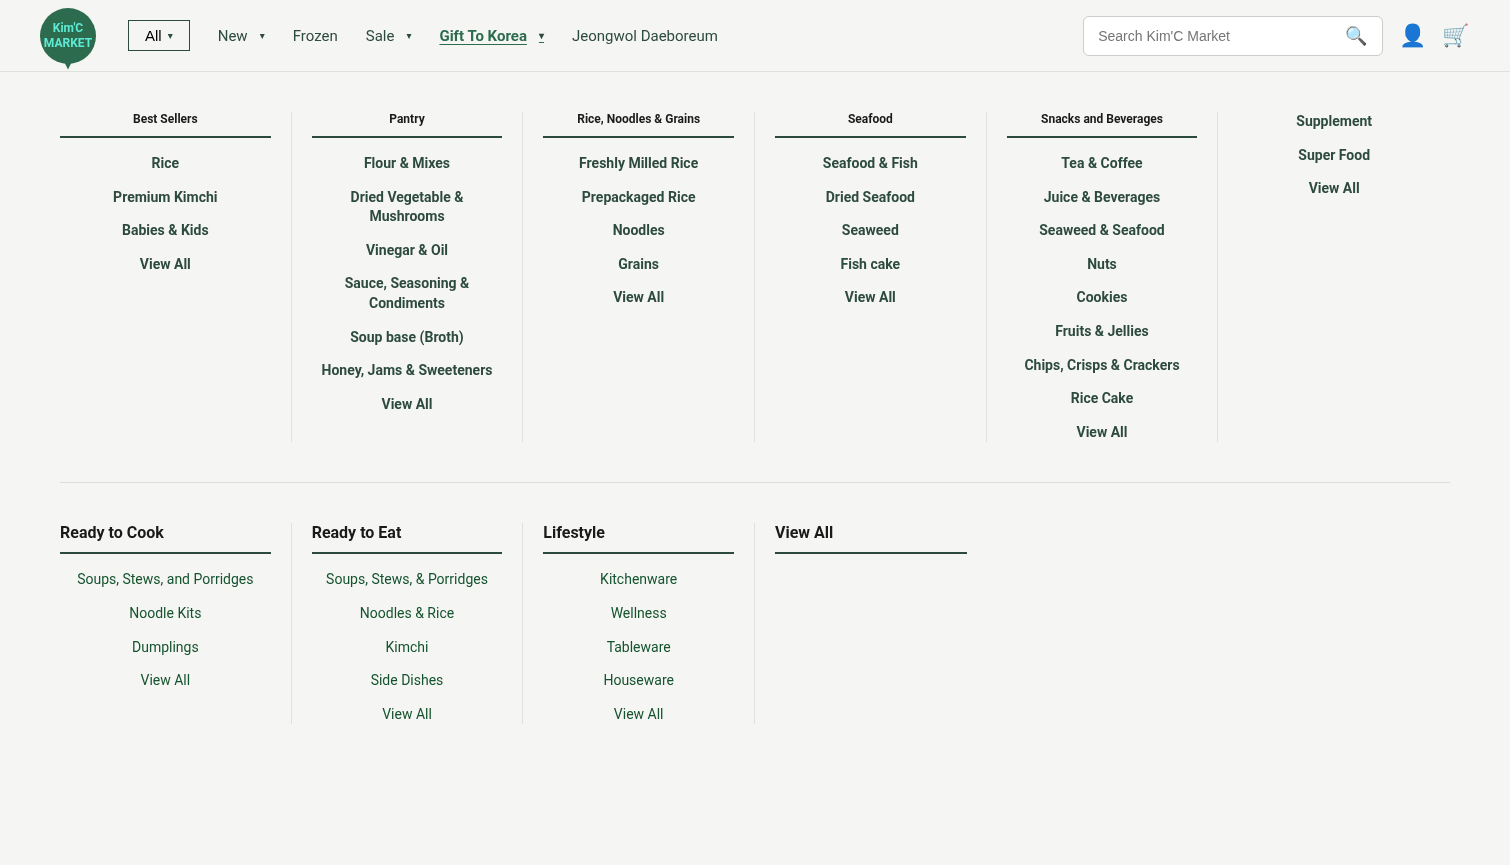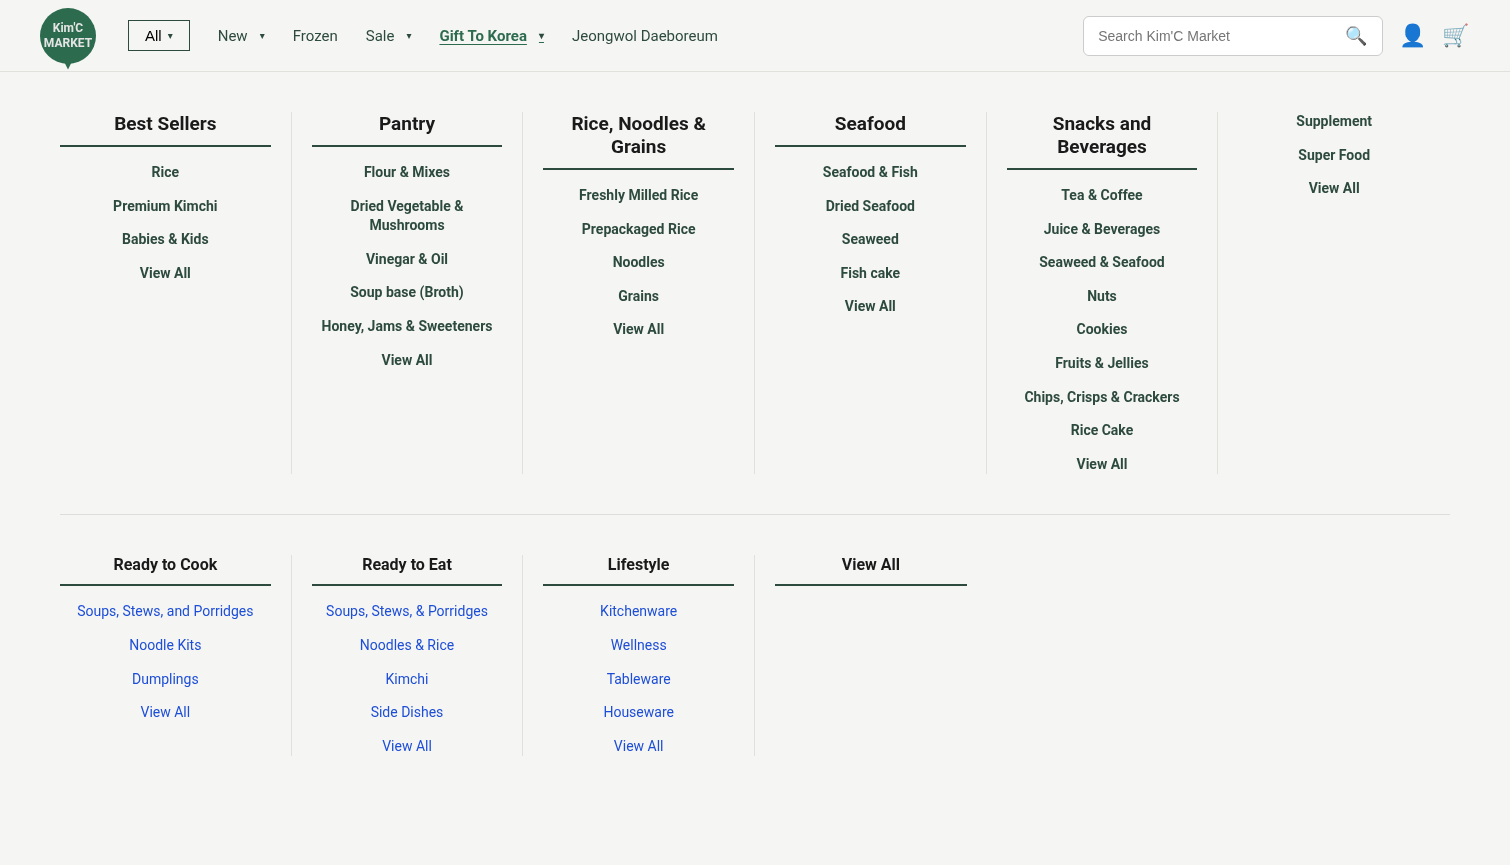--- a/index.html
+++ b/index.html
@@ -26,21 +26,21 @@
       background: #2d6b4f;
       border-radius: 50%;
       display: flex;
       align-items: center;
       justify-content: center;
       flex-shrink: 0;
       position: relative;
     }
 
     .logo-text {
-      color: #e5e5e5;
+      color: #5eead4;
       font-size: 12px;
       font-weight: 700;
       text-align: center;
       line-height: 1.2;
     }
 
     .logo::after {
       content: '';
       position: absolute;
       bottom: -6px;
@@ -154,21 +154,21 @@
 
     .section {
       padding: 0 20px;
       border-right: 1px solid #e0e0dc;
     }
 
     .section:first-child { padding-left: 0; }
     .section:last-child { border-right: none; }
 
     .section-title {
-      font-size: 19px;
+      font-size: 12px;
       font-weight: 700;
       color: #1a1a1a;
       text-align: center;
       padding-bottom: 10px;
       margin-bottom: 16px;
       border-bottom: 2px solid #2d4a3e;
     }
 
     .section-links {
       display: flex;
@@ -202,33 +202,33 @@
     .bottom-section:first-child { padding-left: 0; }
     .bottom-section:last-child { border-right: none; }
 
     .bottom-section-title {
       font-size: 16px;
       font-weight: 700;
       color: #1a1a1a;
       padding-bottom: 10px;
       margin-bottom: 16px;
       border-bottom: 2px solid #2d4a3e;
-      text-align: center;
+      text-align: left;
     }
 
     .bottom-links {
       display: flex;
       flex-direction: column;
       align-items: center;
       gap: 14px;
     }
 
     .bottom-link {
       font-size: 14px;
-      color: #1d4ed8;
+      color: #14532d;
       text-decoration: none;
       text-align: center;
       cursor: pointer;
       line-height: 1.4;
     }
   </style>
 </head>
 <body>
 
 <header class="header">
@@ -292,20 +292,21 @@
           <a class="section-link">Babies &amp; Kids</a>
           <a class="section-link">View All</a>
         </div>
       </div>
       <div class="section">
         <div class="section-title">Pantry</div>
         <div class="section-links">
           <a class="section-link">Flour &amp; Mixes</a>
           <a class="section-link">Dried Vegetable &amp; Mushrooms</a>
           <a class="section-link">Vinegar &amp; Oil</a>
+          <a class="section-link">Sauce, Seasoning &amp; Condiments</a>
           <a class="section-link">Soup base (Broth)</a>
           <a class="section-link">Honey, Jams &amp; Sweeteners</a>
           <a class="section-link">View All</a>
         </div>
       </div>
       <div class="section">
         <div class="section-title">Rice, Noodles &amp; Grains</div>
         <div class="section-links">
           <a class="section-link">Freshly Milled Rice</a>
           <a class="section-link">Prepackaged Rice</a>

